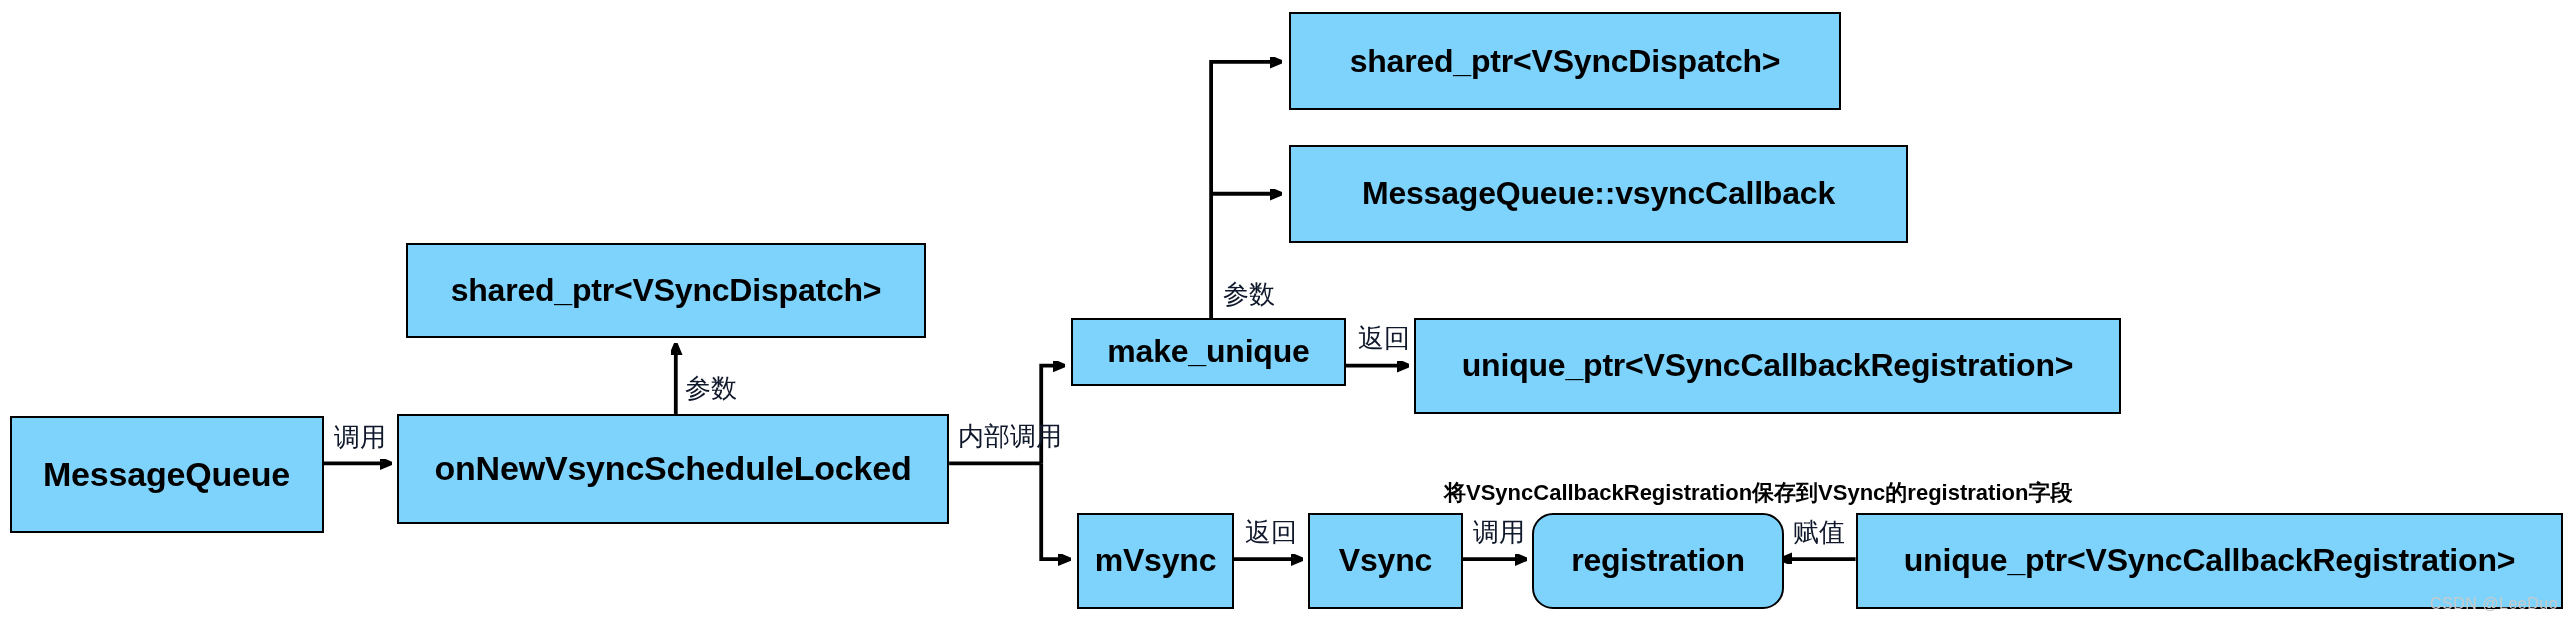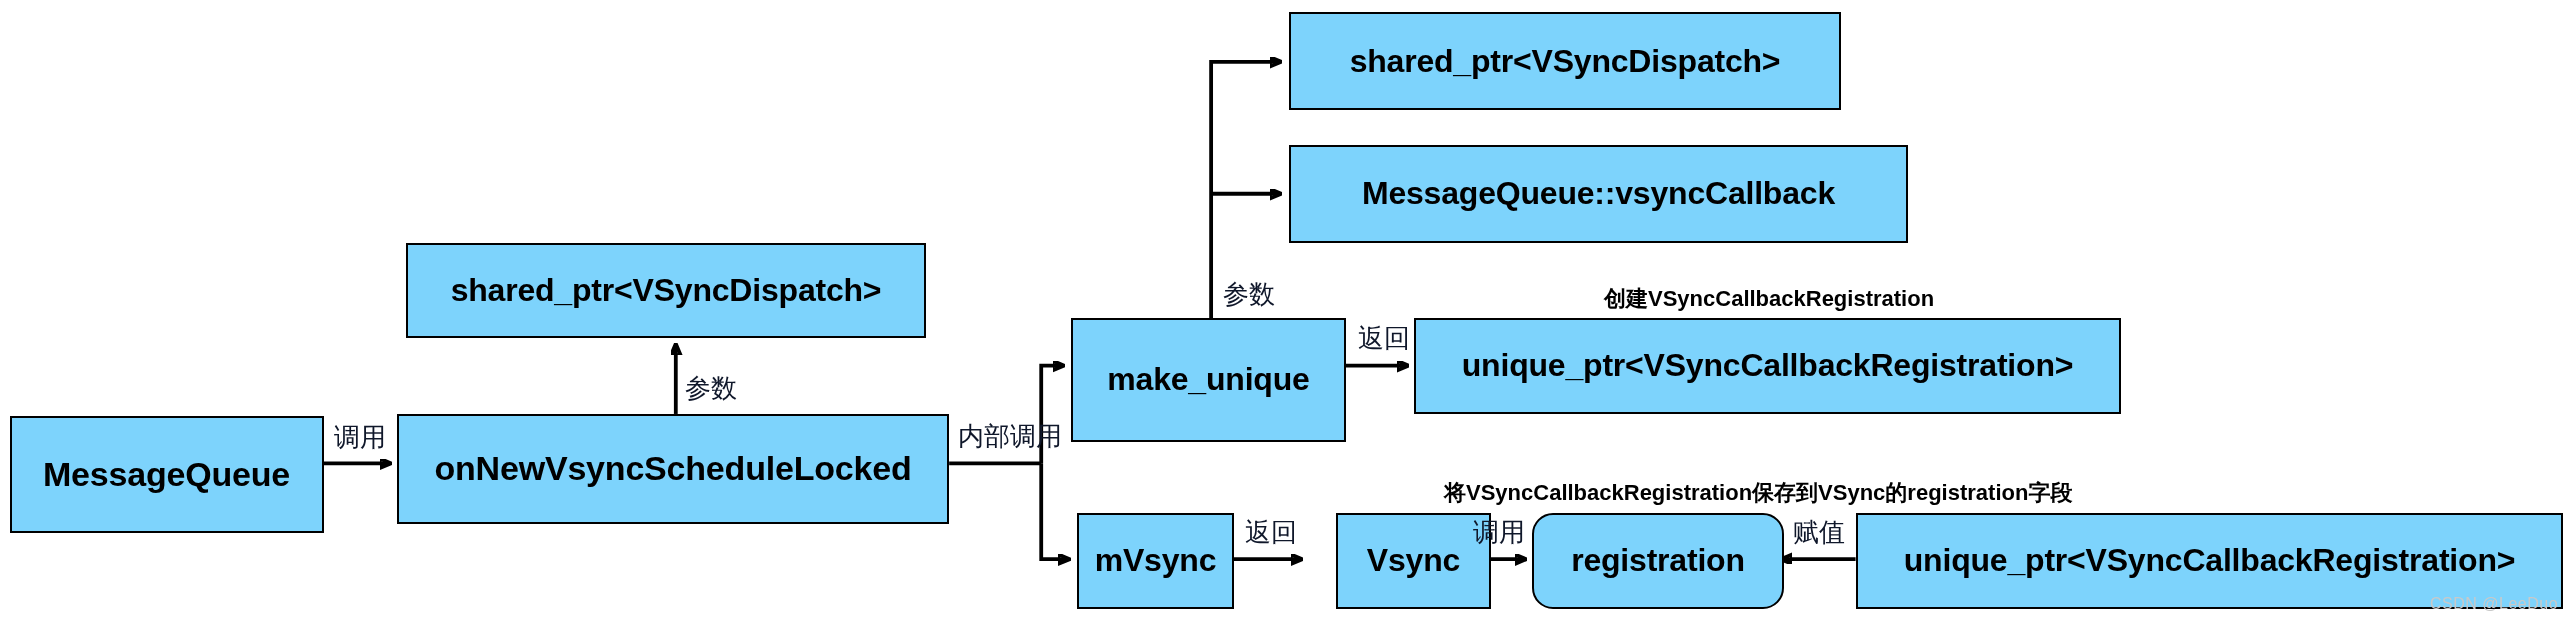--- a/index.html
+++ b/index.html
@@ -116,33 +116,33 @@
   </div>
 
   <div class="node" style="left:1289px; top:12.3px; width:552px; height:98px; font-size:32px;">
     <span>shared_ptr&lt;VSyncDispatch&gt;</span>
   </div>
 
   <div class="node" style="left:1289px; top:145px; width:619px; height:98px; font-size:32px;">
     <span>MessageQueue::vsyncCallback</span>
   </div>
 
-  <div class="node" style="left:1071px; top:318px; width:275px; height:124px; font-size:32px;">
+  <div class="node" style="left:1071px; top:318px; width:275px; height:68px; font-size:32px;">
     <span>make_unique</span>
   </div>
 
   <div class="node" style="left:1414px; top:318px; width:707px; height:96px; font-size:32px;">
     <span>unique_ptr&lt;VSyncCallbackRegistration&gt;</span>
   </div>
 
   <div class="node" style="left:1077px; top:513px; width:157px; height:96px; font-size:32px;">
     <span>mVsync</span>
   </div>
 
-  <div class="node" style="left:1308px; top:513px; width:155px; height:96px; font-size:32px;margin-left:28px;">
+  <div class="node" style="left:1308px; top:513px; width:155px; height:96px; font-size:32px;">
     <span>Vsync</span>
   </div>
 
   <div class="node" style="left:1532px; top:513px; width:252px; height:96px; font-size:32px;border-radius:21px;">
     <span>registration</span>
   </div>
 
   <div class="node" style="left:1856px; top:513px; width:707px; height:96px; font-size:32px;">
     <span>unique_ptr&lt;VSyncCallbackRegistration&gt;</span>
   </div>
@@ -156,20 +156,19 @@
   <div class="edge-label" style="left:1223px; top:281px;">参数</div>
 
   <div class="edge-label" style="left:1358px; top:325px;">返回</div>
 
   <div class="edge-label" style="left:1245px; top:519px;">返回</div>
 
   <div class="edge-label" style="left:1473px; top:519px;">调用</div>
 
   <div class="edge-label" style="left:1793px; top:519px;">赋值</div>
 
-  <div class="note-label" style="left:1604px; top:288px;">创建VSyncCallbackRegistration</div>
 
   <div class="note-label" style="left:1444px; top:482px;">将VSyncCallbackRegistration保存到VSync的registration字段</div>
 
   <div class="watermark" style="left:2430px; top:595px;">CSDN @LeeDuo</div>
 
 </div>
 
 
 </body></html>

